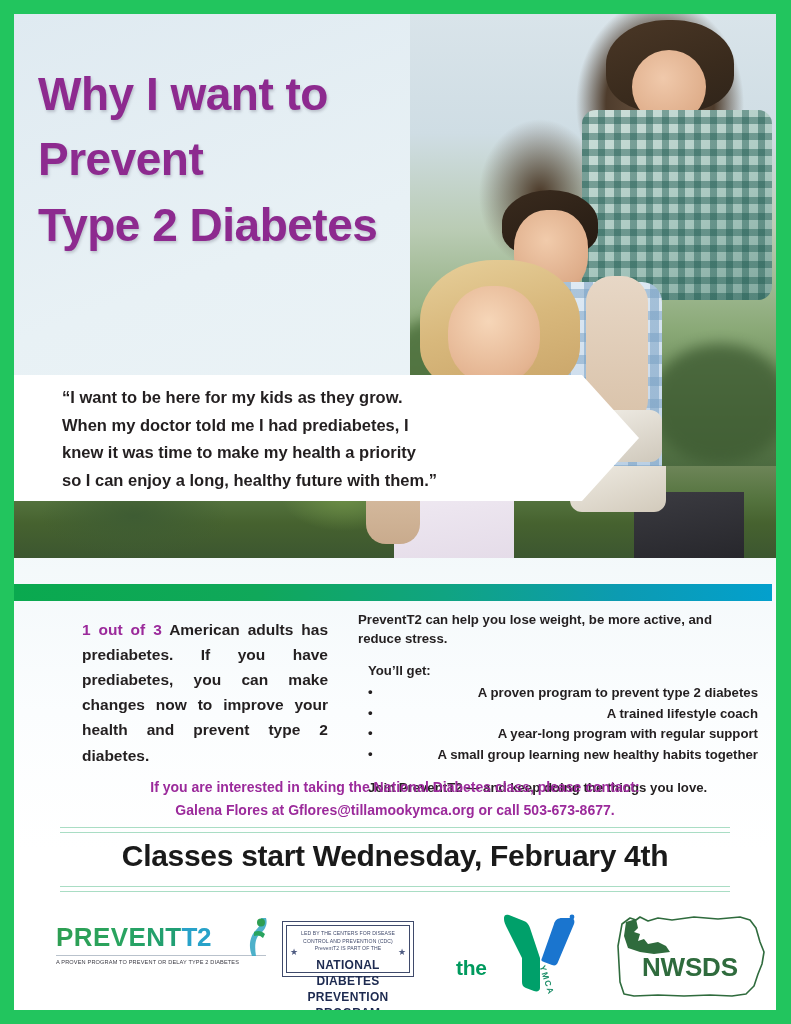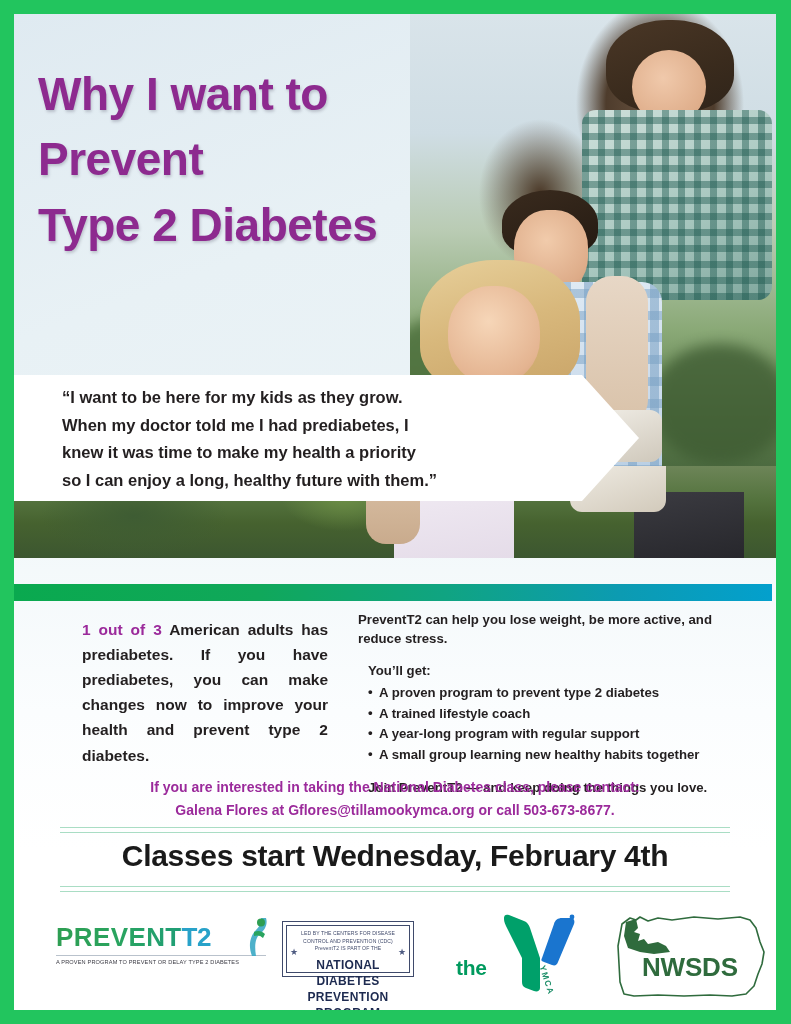--- a/index.html
+++ b/index.html
@@ -157,20 +157,21 @@
     font-size: 13.2px;
     font-weight: bold;
     line-height: 1.42;
   }
   #col-right .para { margin-bottom: 14px; }
   #col-right .subhead { margin-left: 10px; margin-bottom: 2px; }
   #col-right ul {
     margin: 0 0 13px 0;
     padding: 0 0 0 10px;
     list-style: none;
+    text-align: right;
   }
   #col-right li { position: relative; padding-left: 11px; line-height: 1.56; }
   #col-right li::before {
     content: "•";
     position: absolute;
     left: 0;
     top: -1px;
   }
   #col-right .closing { margin-left: 10px; }
 

